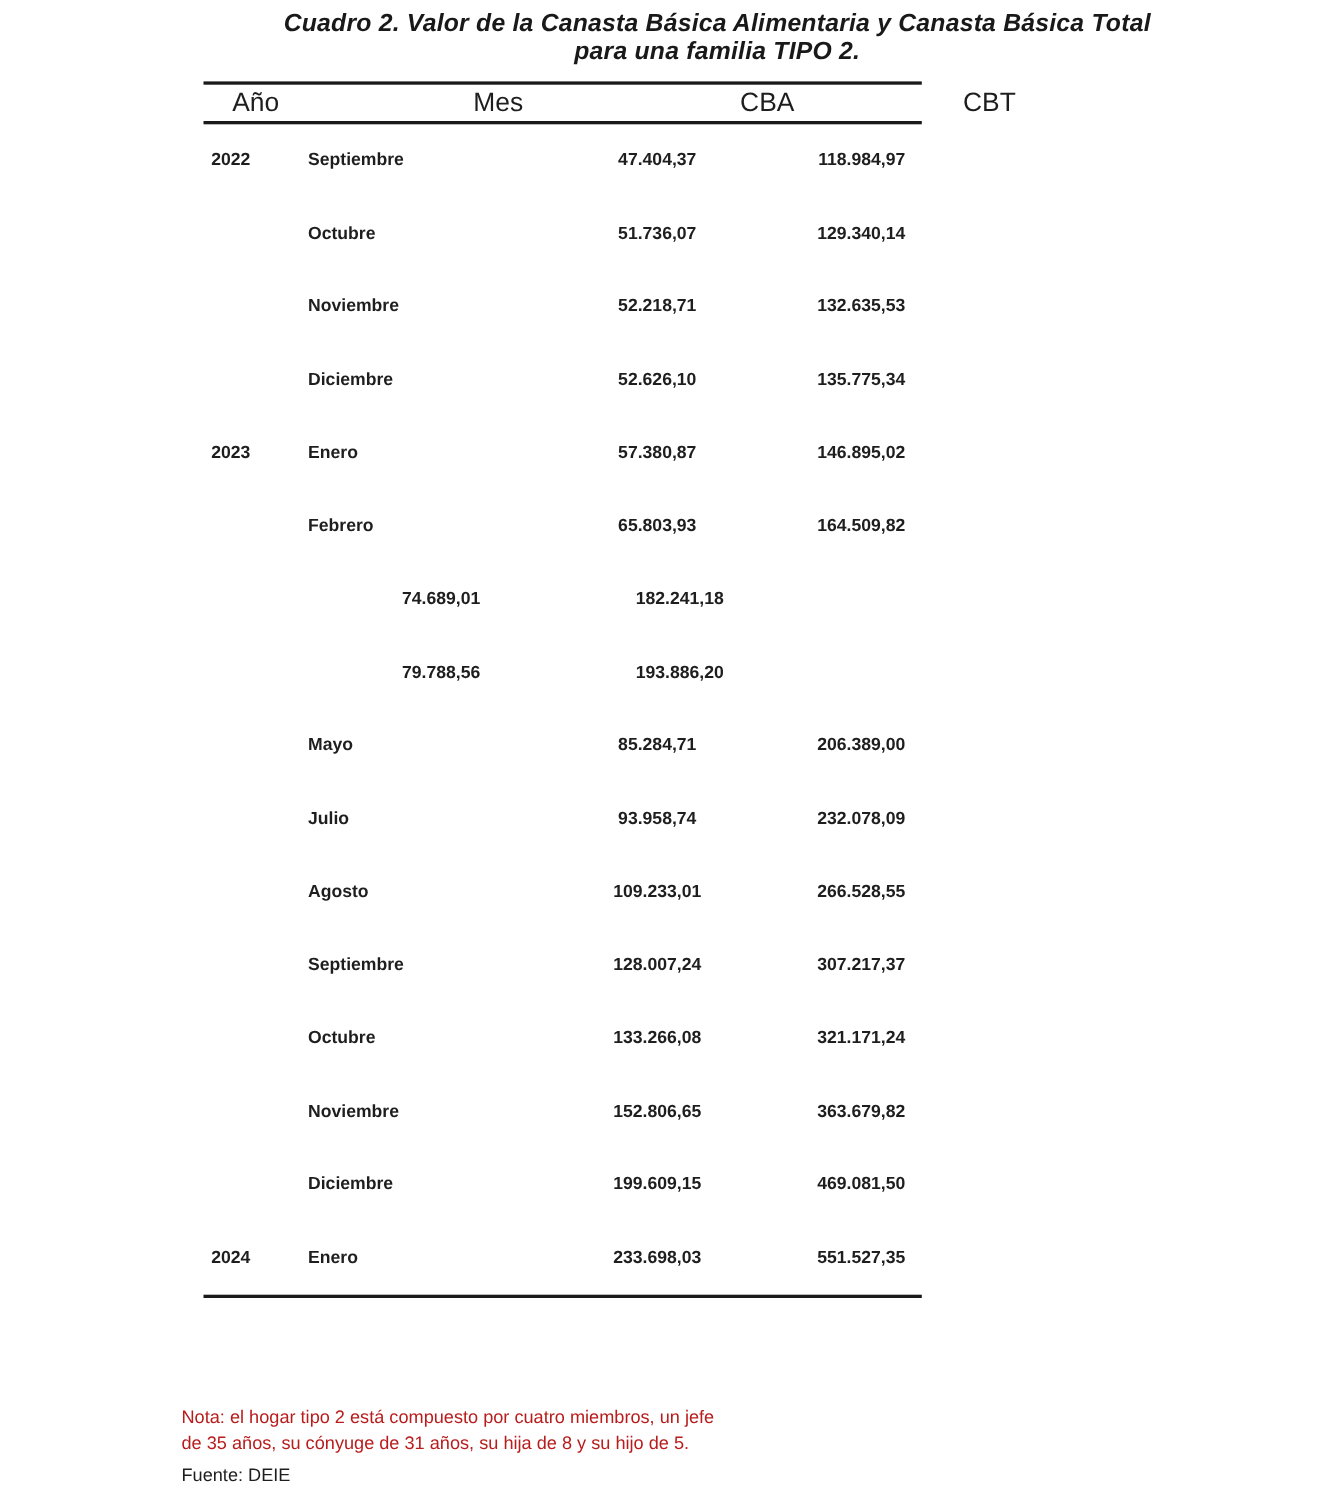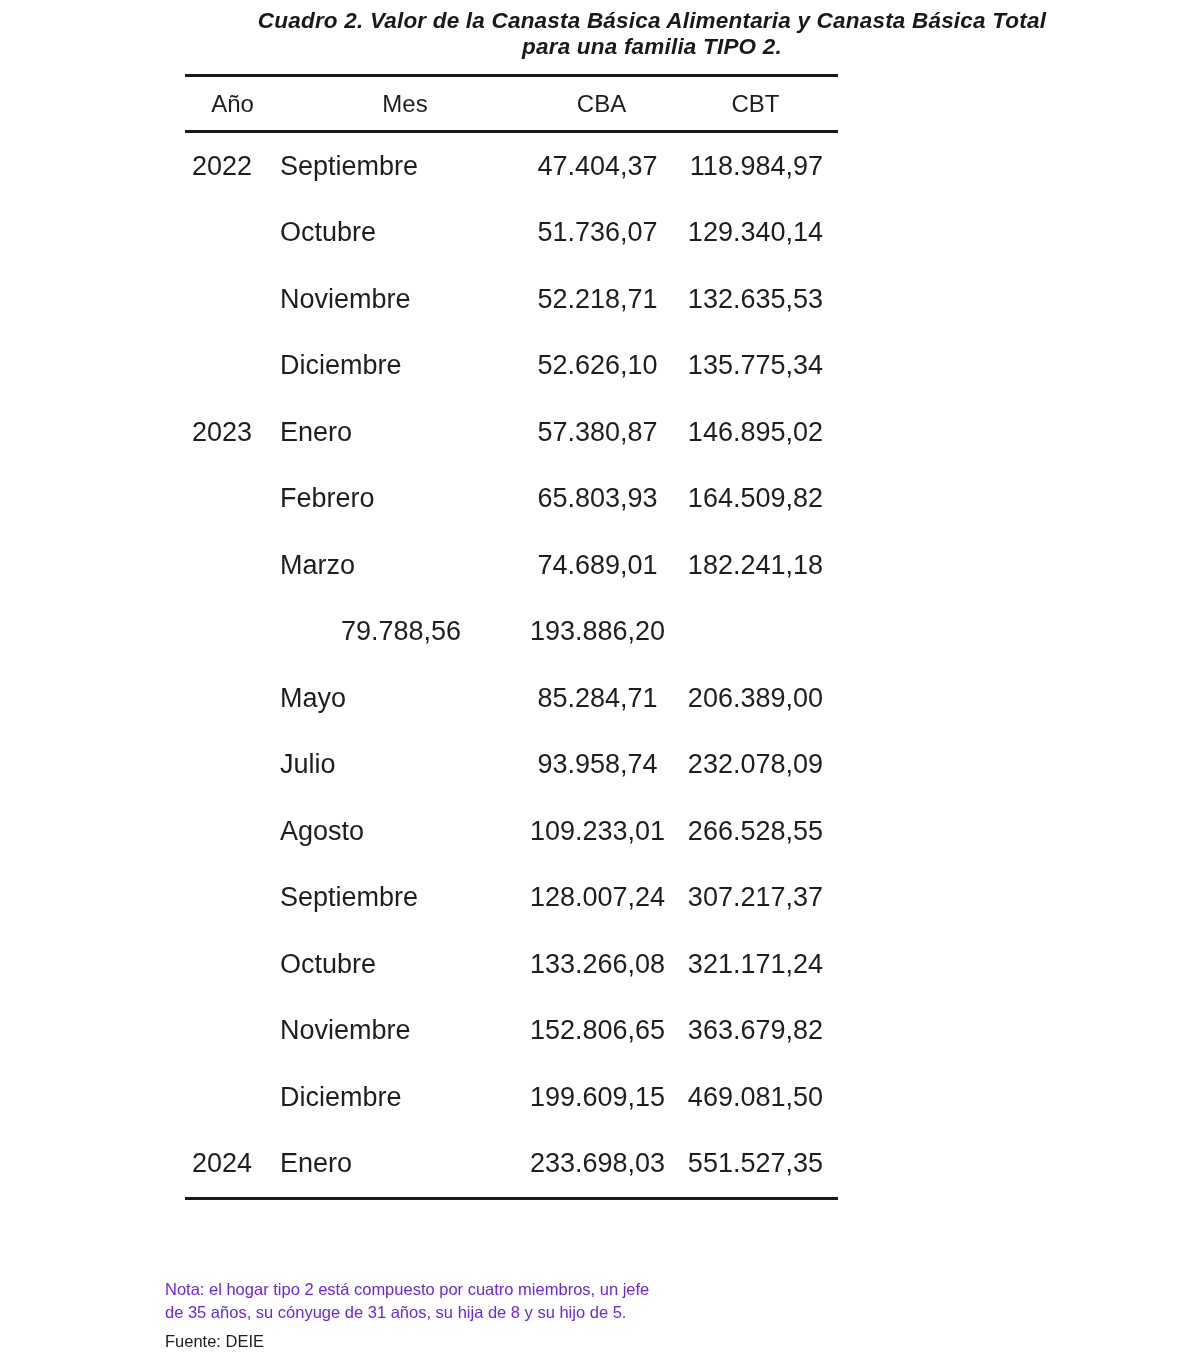--- a/index.html
+++ b/index.html
@@ -41,41 +41,43 @@
   .rule {
     height: 3px;
     background: #1a1a1a;
   }
   .grid-row {
     display: grid;
     grid-template-columns: 95px 250px 143px 165px;
     align-items: center;
   }
   .header-row {
-    height: 53px;
+    height: 33px;
     font-size: 24px;
+    gap: 48px;
   }
   .header-row .cell { text-align: center; }
   .body-rows .row {
     height: 66.5px;
-    font-size: 27px;
+    font-size: 16px;
+    font-weight: bold;
   }
   .cell-year   { text-align: left; padding-left: 7px; }
   .cell-month  { text-align: left; }
   .cell-cba    { text-align: center; padding-right: 8px; }
   .cell-cbt    { text-align: right; padding-right: 15px; }
 
   
   .note {
     position: absolute;
     left: 165px;
     top: 1278px;
     font-size: 16.5px;
     line-height: 23px;
-    color: #6d28d9;
+    color: #b91c1c;
     width: 640px;
   }
   .source {
     position: absolute;
     left: 165px;
     top: 1330px;
     font-size: 16.5px;
     line-height: 23px;
     color: #1e1e1e;
   }
@@ -132,21 +134,20 @@
         <div class="cell cell-cbt">146.895,02</div>
       </div>
       <div class="grid-row row">
         <div class="cell cell-year"></div>
         <div class="cell cell-month">Febrero</div>
         <div class="cell cell-cba">65.803,93</div>
         <div class="cell cell-cbt">164.509,82</div>
       </div>
       <div class="grid-row row">
         <div class="cell cell-year"></div>
-        <div class="cell cell-month">Marzo</div>
         <div class="cell cell-cba">74.689,01</div>
         <div class="cell cell-cbt">182.241,18</div>
       </div>
       <div class="grid-row row">
         <div class="cell cell-year"></div>
         <div class="cell cell-cba">79.788,56</div>
         <div class="cell cell-cbt">193.886,20</div>
       </div>
       <div class="grid-row row">
         <div class="cell cell-year"></div>

